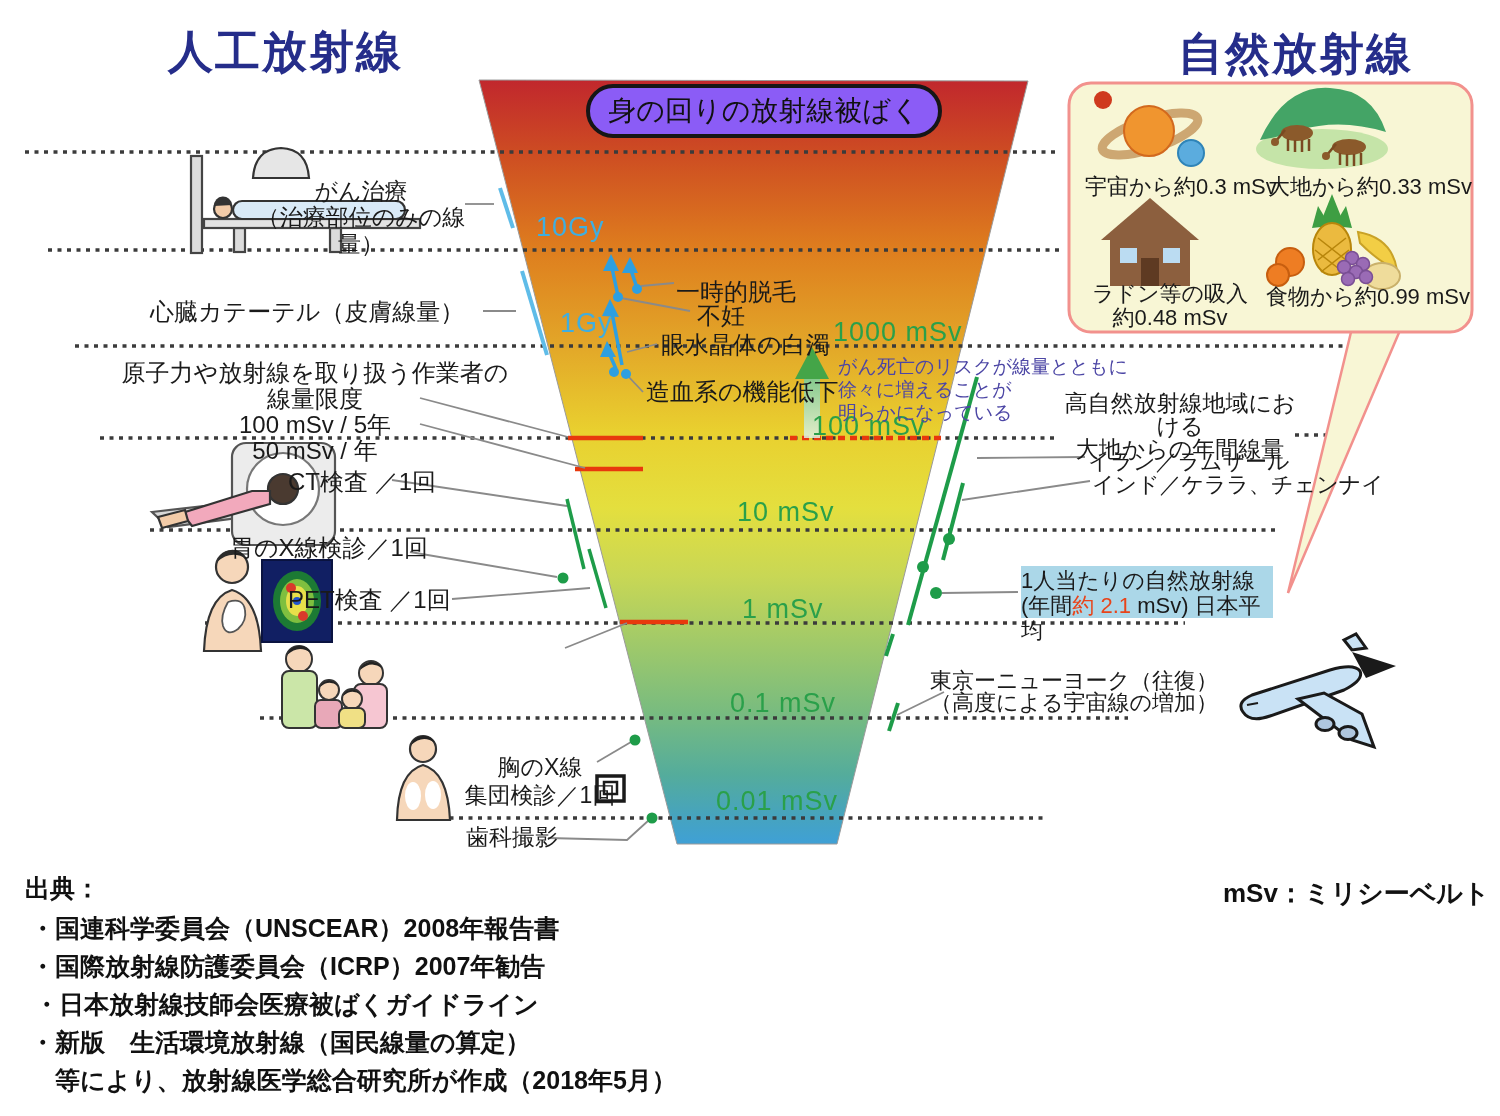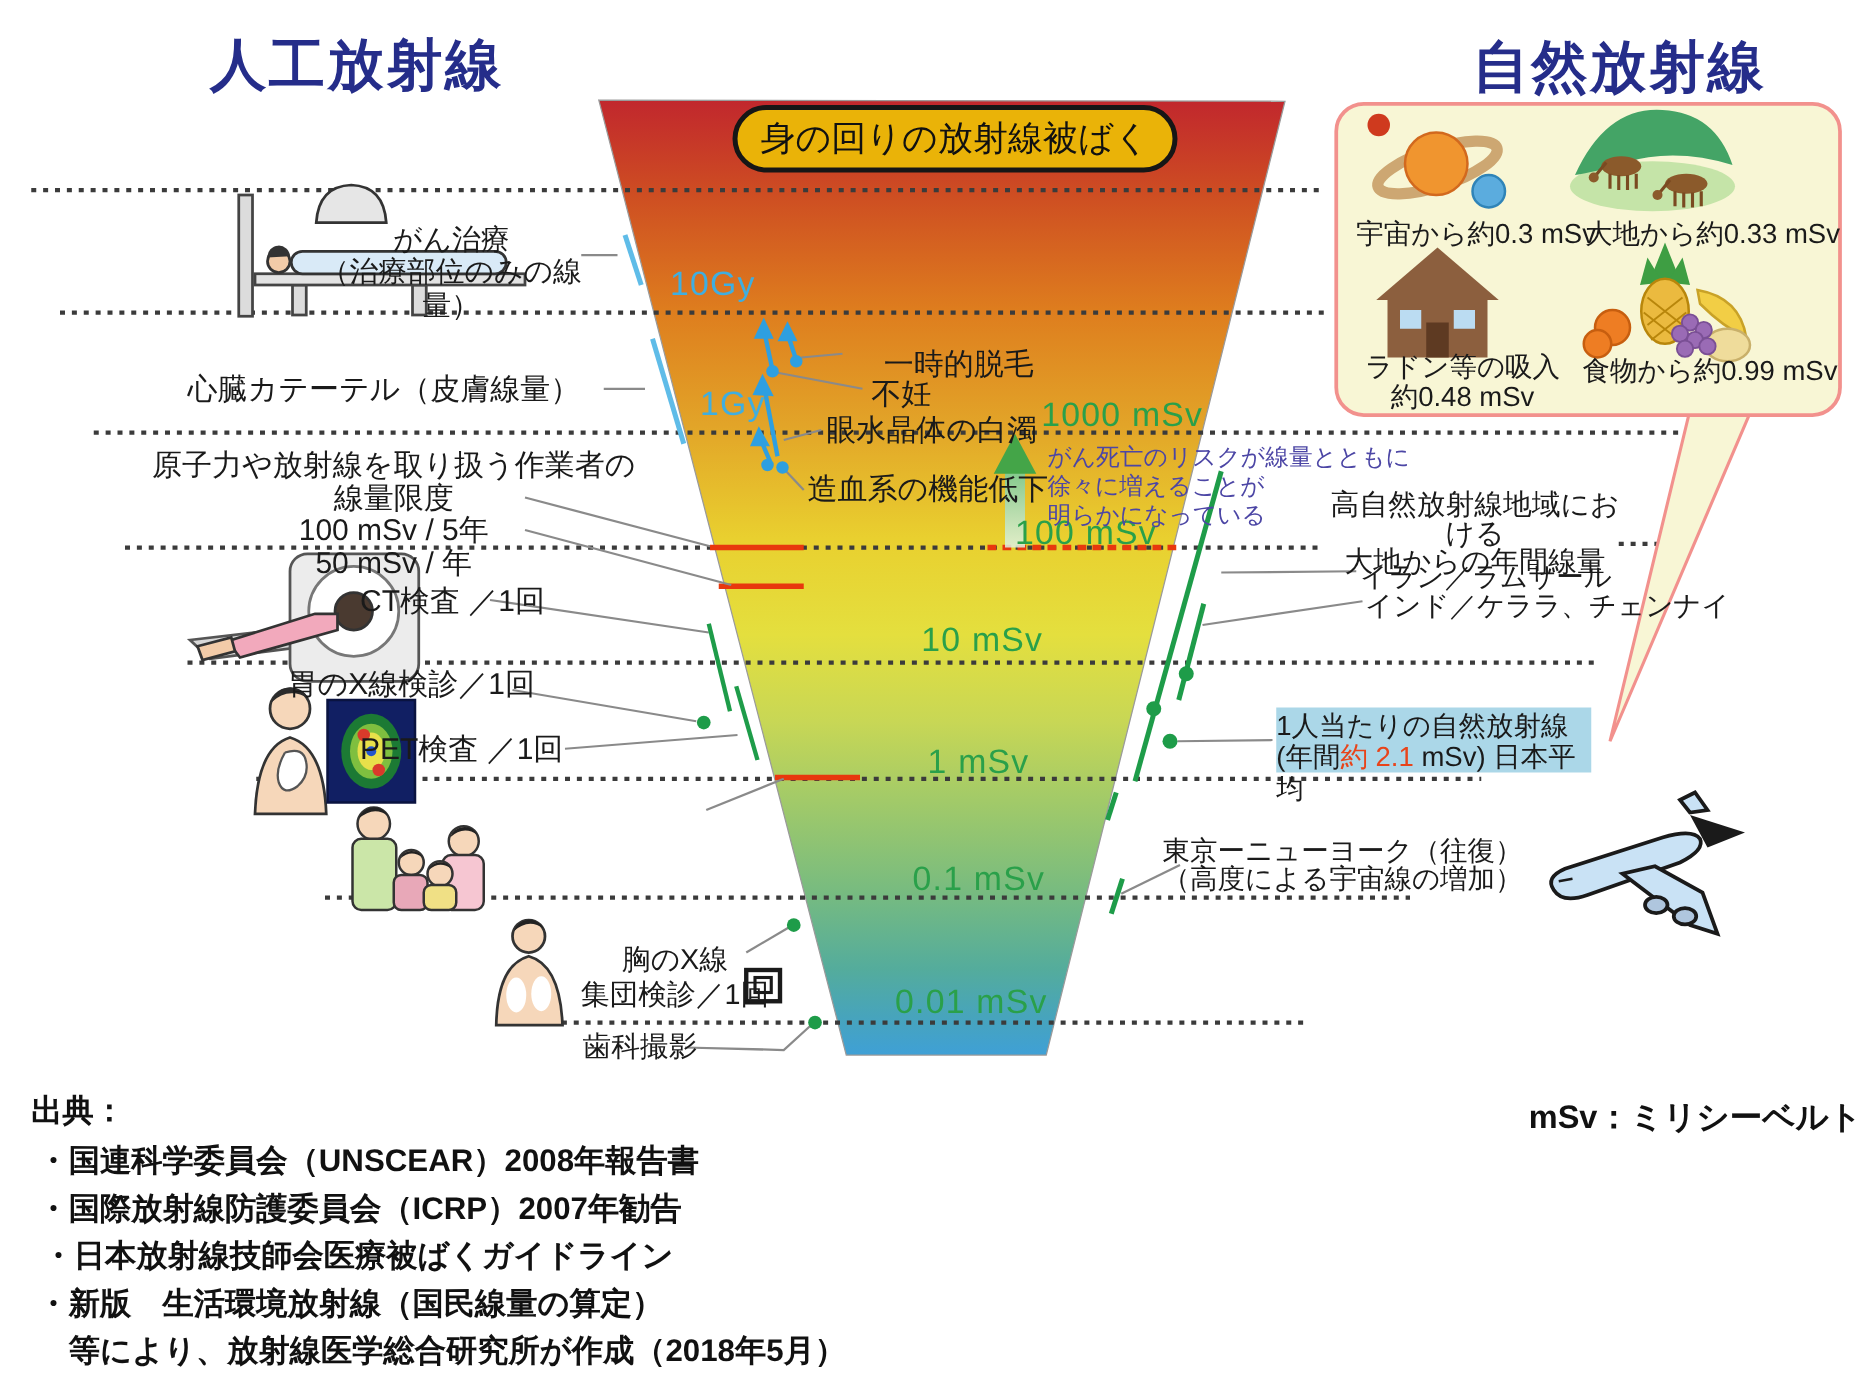--- a/index.html
+++ b/index.html
@@ -3,21 +3,21 @@
 <meta charset="utf-8">
 <style>
   html,body{margin:0;padding:0;background:#fff;}
   .stage{position:relative;width:1500px;height:1116px;background:#fff;overflow:hidden;
          font-family:"Liberation Sans","DejaVu Sans",sans-serif;color:#1a1a1a;}
   .stage svg.layer{position:absolute;left:0;top:0;}
   .abs{position:absolute;}
   .lbl{font-size:23px;line-height:1.15;color:#1a1a1a;white-space:pre-line;}
   .ctr{text-align:center;}
   .title{font-size:45px;font-weight:bold;color:#252D8A;letter-spacing:2px;}
-  .bubble{left:586px;top:84px;width:348px;height:46px;background:#eab308;border:4px solid #161616;
+  .bubble{left:586px;top:84px;width:348px;height:46px;background:#8b5cf6;border:4px solid #161616;
           border-radius:28px;display:flex;align-items:center;justify-content:center;
           font-size:28px;color:#111;}
   .msv{font-size:27px;color:#2AA04A;letter-spacing:1px;}
   .gy{font-size:27px;color:#3FAEE0;letter-spacing:1px;}
   .purple{font-size:19px;line-height:1.22;color:#4C46A5;}
   .bluebox{left:1021px;top:566px;width:252px;height:52px;background:#ABD7E8;
            font-size:22px;line-height:25px;text-align:left;padding-top:2px;box-sizing:border-box;}
   .red-inline{color:#E8441A;}
   .footer{font-size:25px;font-weight:bold;color:#111;}
   .natlbl{font-size:22px;}
@@ -284,21 +284,21 @@
 <div class="abs lbl ctr" style="left:115px;top:360px;width:400px;font-size:24px;line-height:1.08;">原子力や放射線を取り扱う作業者の線量限度
 100 mSv / 5年
 50 mSv / 年</div>
 <div class="abs lbl" style="left:288px;top:468px;font-size:24px;">CT検査 ／1回</div>
 <div class="abs lbl" style="left:230px;top:534px;font-size:24px;">胃のX線検診／1回</div>
 <div class="abs lbl" style="left:288px;top:586px;font-size:24px;">PET検査 ／1回</div>
 <div class="abs lbl ctr" style="left:455px;top:753px;width:170px;line-height:1.22;">胸のX線
 集団検診／1回</div>
 <div class="abs lbl" style="left:466px;top:824px;">歯科撮影</div>
 
-<div class="abs lbl" style="left:676px;top:278px;font-size:24px;margin-left:31px;">一時的脱毛</div>
+<div class="abs lbl" style="left:676px;top:278px;font-size:24px;">一時的脱毛</div>
 <div class="abs lbl" style="left:697px;top:302px;font-size:24px;">不妊</div>
 <div class="abs lbl" style="left:661px;top:331px;font-size:24px;">眼水晶体の白濁</div>
 <div class="abs lbl" style="left:646px;top:378px;font-size:24px;">造血系の機能低下</div>
 <div class="abs purple" style="left:838px;top:355px;white-space:pre-line;">がん死亡のリスクが線量とともに
 徐々に増えることが
 明らかになっている</div>
 
 <div class="abs natlbl" style="left:1085px;top:172px;">宇宙から約0.3 mSv</div>
 <div class="abs natlbl" style="left:1268px;top:172px;">大地から約0.33 mSv</div>
 <div class="abs natlbl ctr" style="left:1080px;top:282px;width:180px;white-space:pre-line;line-height:1.1;">ラドン等の吸入

